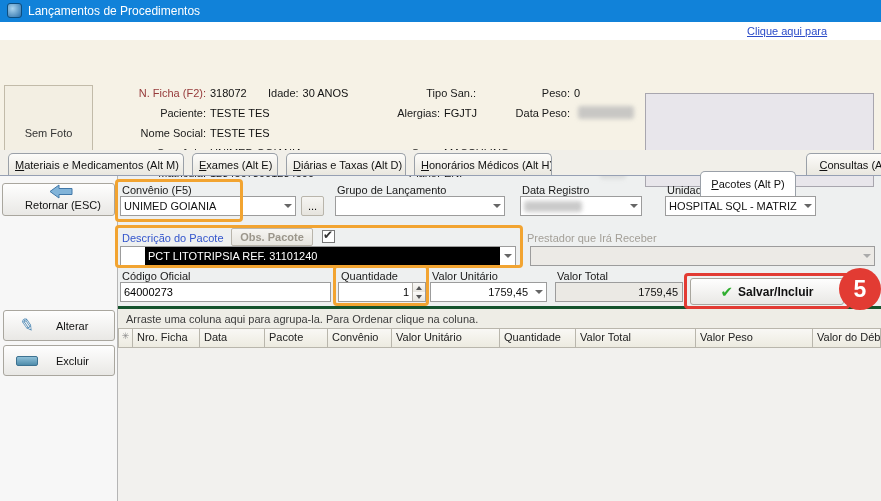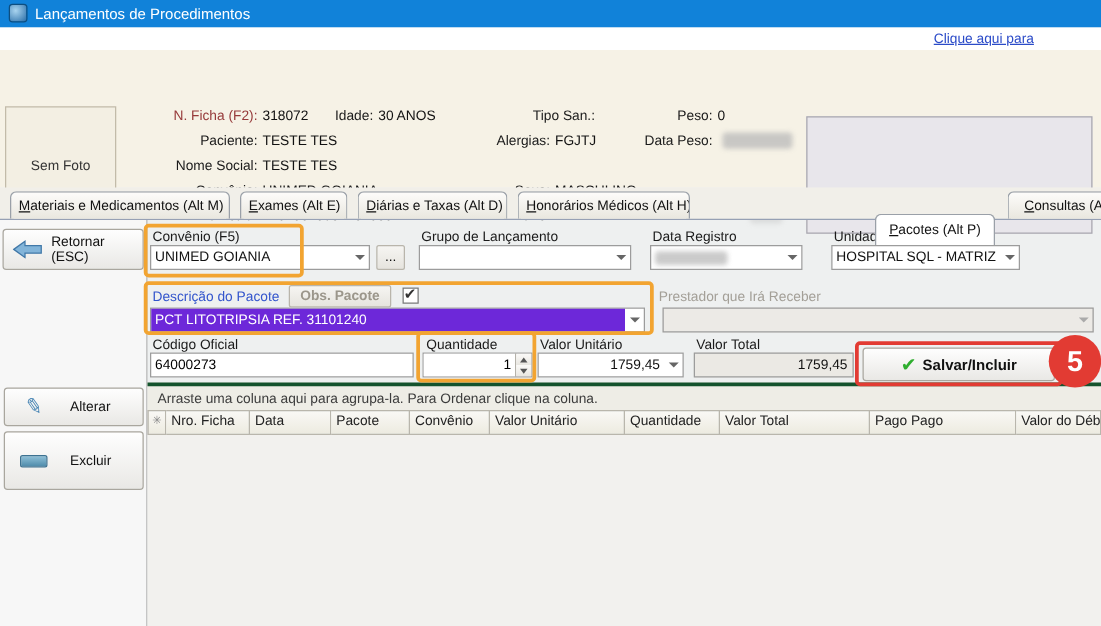--- a/index.html
+++ b/index.html
@@ -40,36 +40,36 @@
     border:1px solid #9aa0a8; border-bottom:none; border-radius:5px 5px 0 0;
     display:flex; align-items:center; justify-content:center; z-index:2; cursor:pointer; }
   .tab.active { top:151px; height:25px; background:#fff; z-index:3;margin-top:20px; }
   .tab-label { display:block; white-space:nowrap; padding:0 6px; overflow:hidden; }
   .tab-label::first-letter { text-decoration:underline; }
 
   
   .sidebar { position:absolute; left:0; top:176px; width:118px; height:325px; background:#f7f7f7; border-right:1px solid #b5b5b5; }
   .btn { position:absolute; background:linear-gradient(#fefefe,#e9e8e5); border:1px solid #a9a69e;
     border-radius:3px; display:flex; align-items:center; color:#111; cursor:pointer; }
-  .btn-retornar { left:2px; top:183px; width:113px; height:33px; padding-left:5px; }
+  .btn-retornar { left:2px; top:183px; width:113px; height:33px; padding-left:5px;flex-direction:column; }
   .btn-retornar .lbl { margin-left:4px; }
   .btn-alterar { left:3px; top:310px; width:112px; height:31px; }
-  .btn-excluir { left:3px; top:345px; width:112px; height:47px; }
+  .btn-excluir { left:3px; top:345px; width:112px; height:31px; }
   .side-ic { width:30px; display:flex; justify-content:center; }
   .pencil { color:#4b87b5; font-size:17px; transform:rotate(10deg); }
   .eraser { width:22px; height:10px; background:linear-gradient(#8fc0d8,#4f8cab); border:1px solid #3d7291; border-radius:2px; }
 
   
   .flabel { position:absolute; white-space:nowrap; color:#1a1a1a; }
   .flabel.blue { color:#3355cc; }
   .flabel.dis { color:#a39f97; }
   .combo { position:absolute; background:#fff; border:1px solid #9c9c9c; display:flex; align-items:stretch; cursor:pointer; }
   .combo .val { flex:1; padding:1px 3px; overflow:hidden; white-space:nowrap; display:flex; align-items:center; }
   .combo .val.right { justify-content:flex-end; }
-  .combo .val.sel { background:#6d28d9; color:#fff; }
+  .combo .val.sel { background:#000000; color:#fff;margin-left:24px; }
   .combo .arrow { width:15px; display:flex; align-items:center; justify-content:center; }
   .tri-down { width:0; height:0; border-left:4px solid transparent; border-right:4px solid transparent; border-top:4px solid #666; }
   .combo.disabled { background:#eceae6; }
   .combo.disabled .tri-down { border-top-color:#aaa; }
   .tinput { position:absolute; border:1px solid #9c9c9c; background:#fff; font-family:inherit; font-size:11px; padding:0 3px; }
   .ro-field { position:absolute; border:1px solid #9c9c9c; background:#ebe9e4; display:flex; align-items:center; justify-content:flex-end; padding:0 4px; }
   .btn-small { position:absolute; background:linear-gradient(#f6f5f2,#e6e4de); border:1px solid #b9b5ab;
     border-radius:2px; display:flex; align-items:center; justify-content:center; }
   .btn-small.disabled { color:#9b968b; font-weight:bold; cursor:default; }
   .checkbox { position:absolute; width:13px; height:13px; background:#fff; border:1px solid #777; cursor:pointer; }
@@ -298,21 +298,21 @@
   </div>
   <div class="grid-header">
     <div class="gh-cell" style="width:15px;">✳</div>
     <div class="gh-cell" style="width:67px;">Nro. Ficha</div>
     <div class="gh-cell" style="width:65px;">Data</div>
     <div class="gh-cell" style="width:63px;">Pacote</div>
     <div class="gh-cell" style="width:64px;">Convênio</div>
     <div class="gh-cell" style="width:108px;">Valor Unitário</div>
     <div class="gh-cell" style="width:76px;">Quantidade</div>
     <div class="gh-cell" style="width:120px;">Valor Total</div>
-    <div class="gh-cell" style="width:117px;">Pago Pago</div>
+    <div class="gh-cell" style="width:117px;">Valor Peso</div>
     <div class="gh-cell" style="flex:1;">Valor do Débito</div>
   </div>
   <div class="grid-body"></div>
 
   <div class="hl hl-orange" style="left:115px; top:179px; width:128px; height:43px;"></div>
   <div class="hl hl-orange" style="left:115px; top:225px; width:408px; height:43px;"></div>
   <div class="hl hl-orange" style="left:333px; top:265px; width:96px; height:41px;"></div>
   <div class="hl hl-red" style="left:684px; top:273px; width:166px; height:36px;"></div>
   <div class="step-circle">5</div>
 

